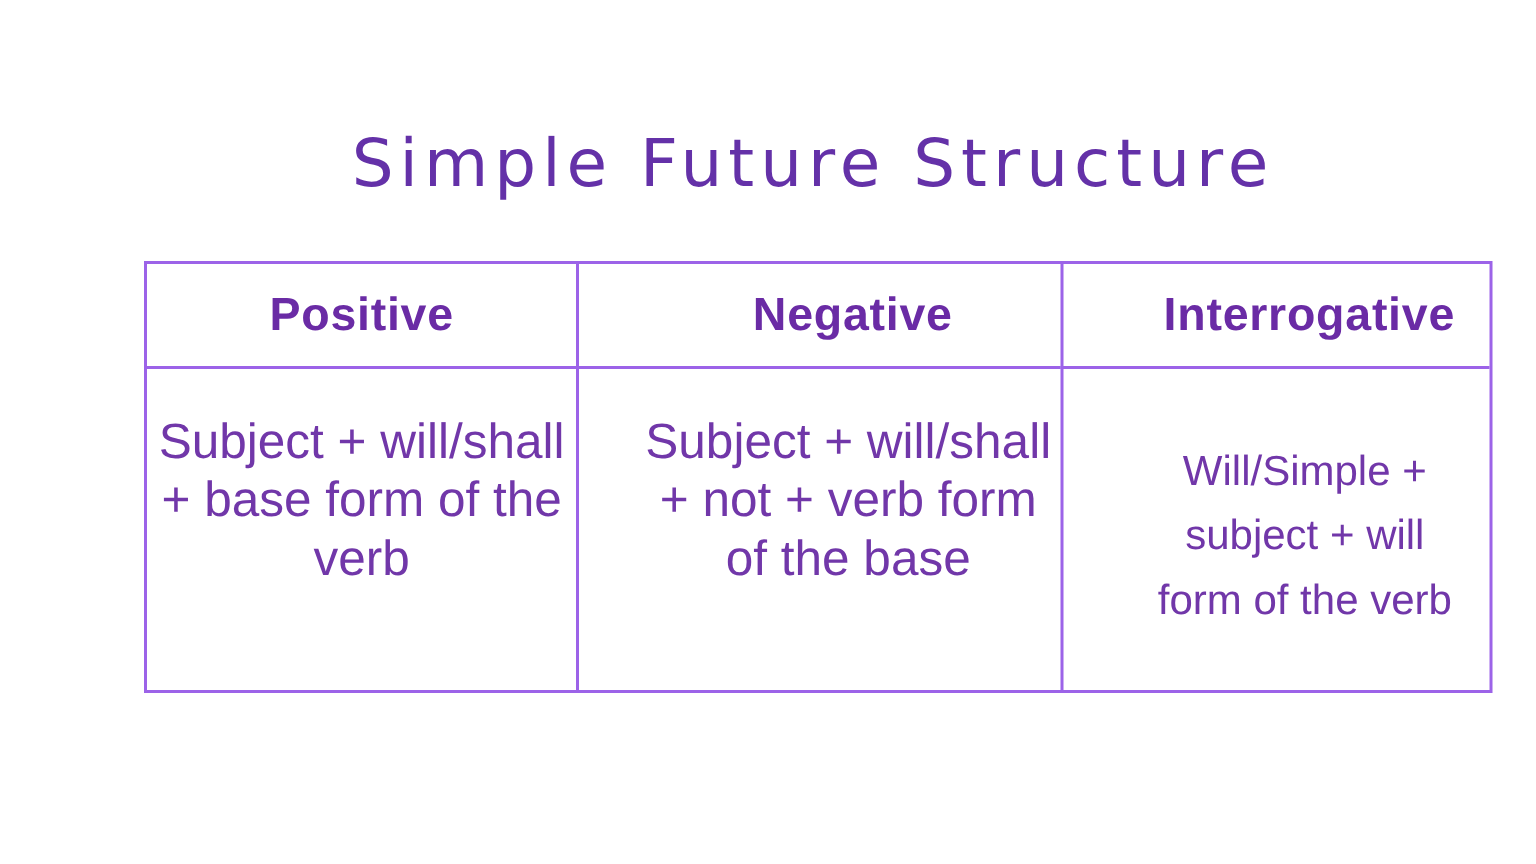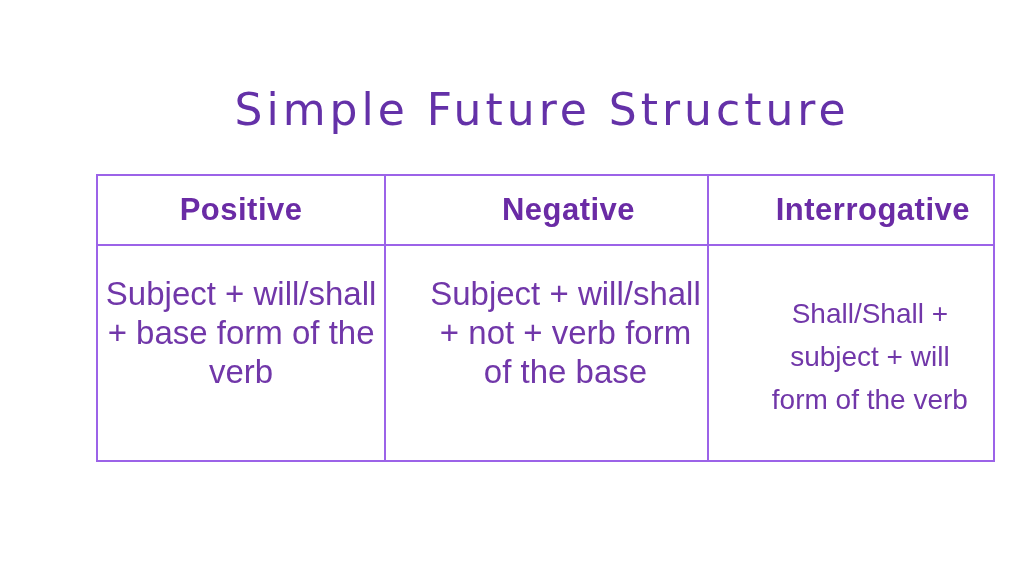--- a/index.html
+++ b/index.html
@@ -90,19 +90,19 @@
       <span class="cell-line">Subject + will/shall</span>
       <span class="cell-line">+ base form of the</span>
       <span class="cell-line">verb</span>
     </div>
     <div class="td row-divider col-divider">
       <span class="cell-line">Subject + will/shall</span>
       <span class="cell-line">+ not + verb form</span>
       <span class="cell-line">of the base</span>
     </div>
     <div class="td row-divider col-divider interrogative">
-      <span class="cell-line">Shall/Shall +</span>
+      <span class="cell-line">Will/Simple +</span>
       <span class="cell-line">subject + will</span>
       <span class="cell-line">form of the verb</span>
     </div>
 
   </div>
 </div>
 
 </body></html>

